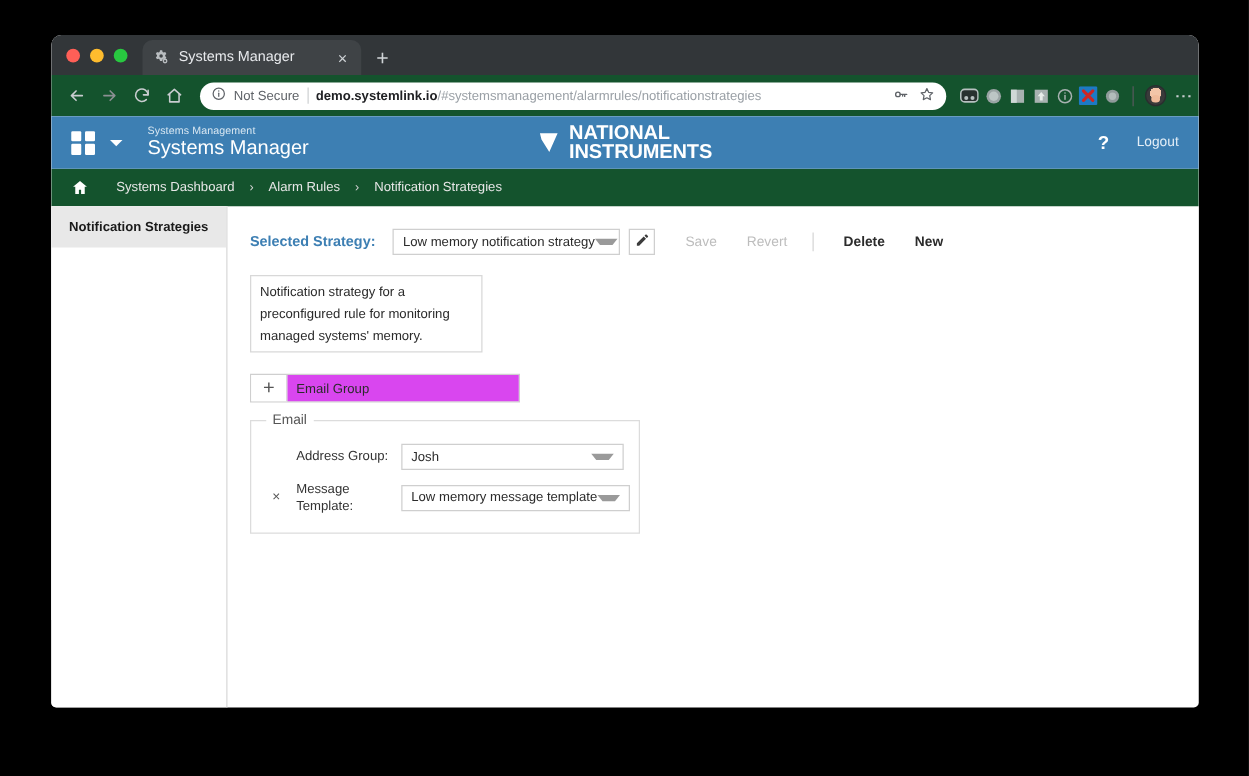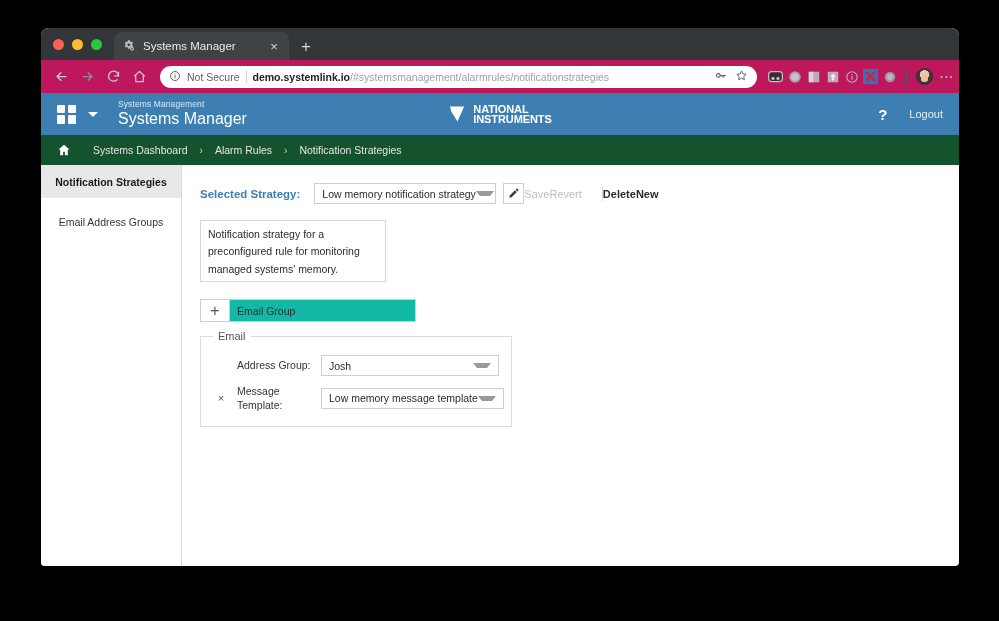--- a/index.html
+++ b/index.html
@@ -78,21 +78,21 @@
     font-size: 17px;
     line-height: 1;
     margin-left: 12px;
     margin-bottom: 5px;
     cursor: pointer;
   }
 
   
   .toolbar {
     height: 33px;
-    background: #be185d;
+    background: #14532d;
     display: flex;
     align-items: center;
     padding: 0 8px;
     gap: 2px;
   }
   .navbtn {
     width: 24px; height: 24px;
     display: flex; align-items: center; justify-content: center;
     color: #c9cdd0;
     font-size: 14px;
@@ -215,21 +215,21 @@
     display: flex;
     align-items: center;
     gap: 5px;
   }
   .ni-mark { width: 20px; height: 20px; }
   .ni-words { line-height: .95; }
   .ni-words span {
     display: block;
     color: #ffffff;
     font-weight: 700;
-    font-size: 11px;
+    font-size: 16px;
     letter-spacing: -0.1px;
   }
   .header-right {
     margin-left: auto;
     display: flex;
     align-items: center;
     gap: 22px;
   }
   .help-q { color:#ffffff; font-size:15px; font-weight:700; cursor:pointer; }
   .logout { color:#e3eef7; font-size:11px; cursor:pointer; }
@@ -323,20 +323,21 @@
     width: 21px; height: 21px;
     border: 1px solid #cfcfcf;
     background: #fff;
     margin-left: 7px;
     display: flex; align-items: center; justify-content: center;
     cursor: pointer;
   }
 
   .tb-text {
     font-size: 11px;
+    margin-left: 24px;
     white-space: nowrap;
   }
   .tb-text.disabled { color: #bdbdbd; cursor: default; }
   .tb-text.enabled { color: #2b2b2b; cursor: pointer; font-weight: 700; }
   .vsep { width:1px; height:15px; background:#d6d6d6; margin-left:20px; }
 
   .row-desc { display: flex; margin-top: 16px; }
   .lbl-desc {
     font-size: 10.5px;
     color: #333;
@@ -374,21 +375,21 @@
     line-height: 1;
   }
   .addsel {
     flex: 1;
     display: flex;
     align-items: center;
     padding: 0 7px;
     font-size: 10.5px;
     color: #2b2b2b;
     cursor: pointer;
-    background: #14b8a6;
+    background: #d946ef;
   }
 
   .fieldset {
     margin-top: 14px;
     width: 312px;
     border: 1px solid #dcdcdc;
     padding: 10px 12px 14px 12px;
     position: relative;
   }
   .legend {
@@ -596,23 +597,20 @@
       <span class="crumb current">Notification Strategies</span>
     </div>
 
     <div class="body-split">
 
       <div class="sidebar">
         <div class="side-item active">
           <span>Notification Strategies</span>
         </div>
         <div class="side-gap"></div>
-        <div class="side-item">
-          <span>Email Address Groups</span>
-        </div>
         <div class="side-gap"></div>
       </div>
 
       <div class="main">
 
         <div class="row-toolbar">
           <span class="lbl-selected">Selected Strategy:</span>
 
           <div class="select w-strategy">
             <span>Low memory notification strategy</span>

